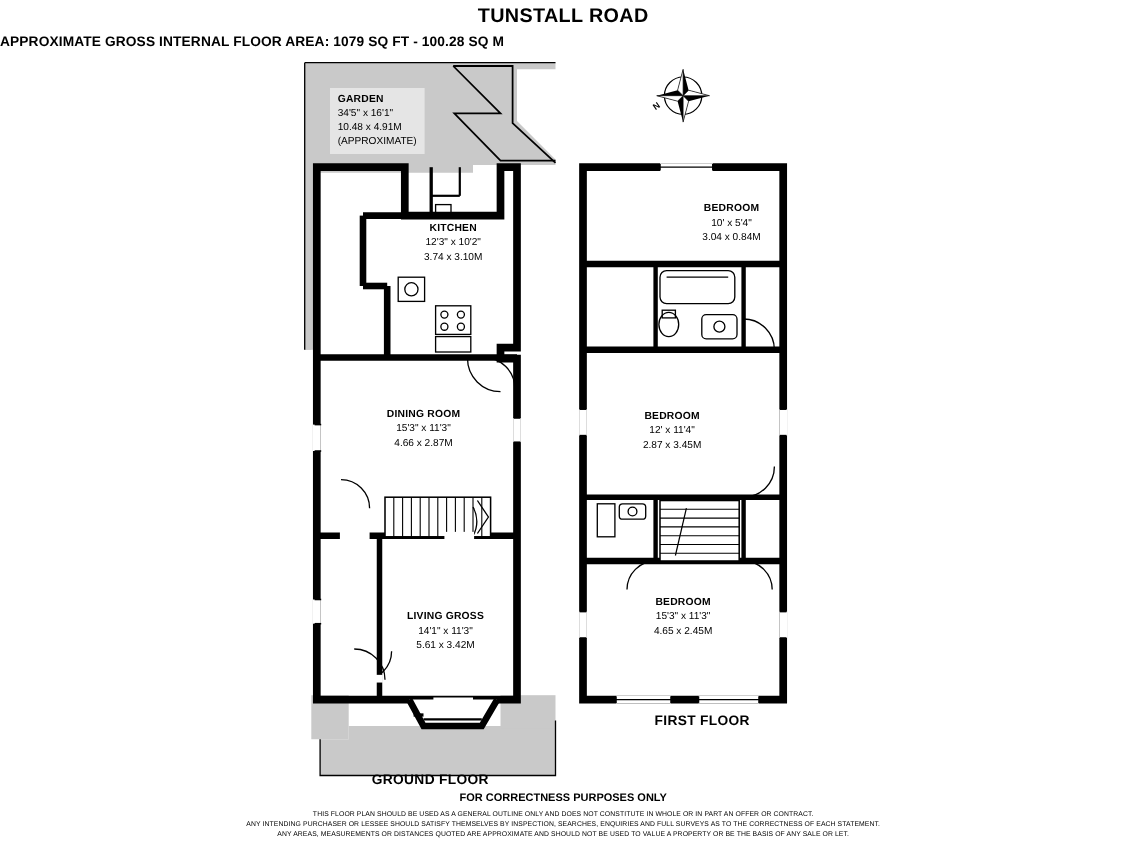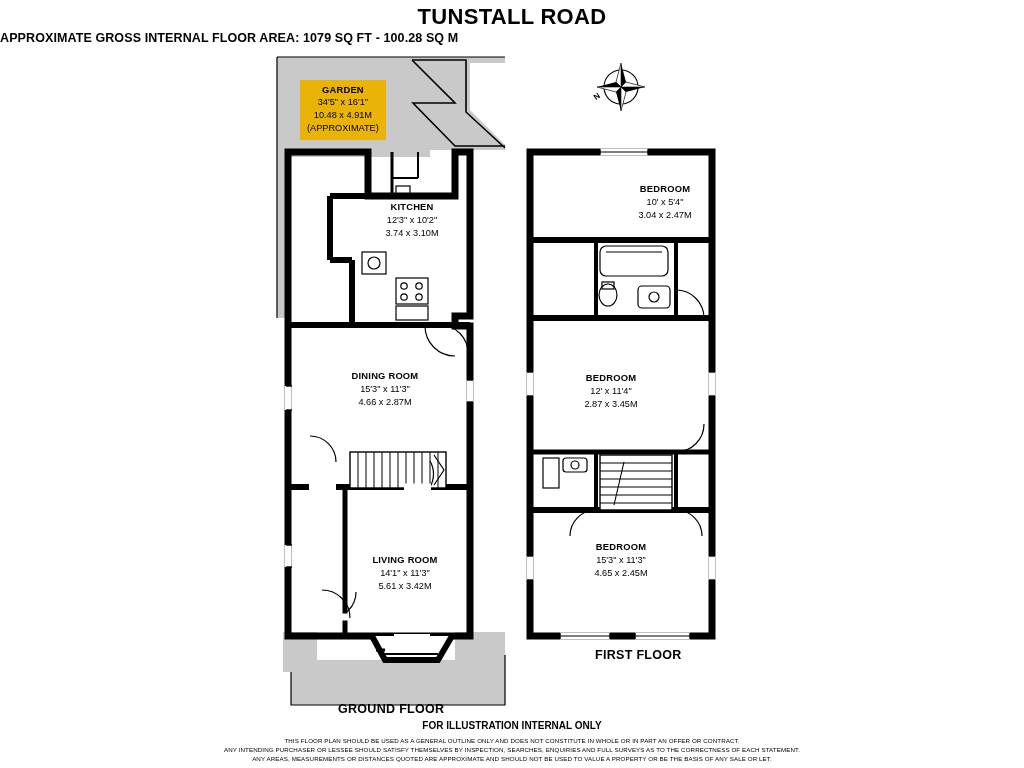--- a/index.html
+++ b/index.html
@@ -20,21 +20,21 @@
     width: 1024px;
     height: 768px;
   }
   
   .title {
     position: absolute;
     top: 4px;
     left: 0;
     width: 1024px;
     text-align: center;
-    font-size: 22px;
+    font-size: 18px;
     font-weight: bold;
     letter-spacing: 0.3px;
   }
   .subtitle {
     position: absolute;
     top: 31px;
     left: 0;
     width: 1024px;
     font-size: 12.5px;
     font-weight: bold;
@@ -79,23 +79,23 @@
     text-align: center;
     font-size: 9.2px;
     line-height: 1.38;
     white-space: nowrap;
   }
   .room .rname { font-weight: bold; font-size: 9.4px; letter-spacing: 0.2px; }
 
   
   #garden-label {
     left: 300px; top: 80px;
-    background: #eab308;
+    background: #e5e5e5;
     padding: 3px 7px 4px 7px;
-    text-align: center;
+    text-align: left;
     font-size: 9.2px;
     line-height: 1.42;
   }
 
   svg.plan {
     position: absolute;
     left: 0; top: 0;
     width: 1024px;
     height: 768px;
   }
@@ -323,46 +323,46 @@
     <div>3.74 x 3.10M</div>
   </div>
 
   <div class="room" style="left:325px;top:370px;width:120px;text-align:center;">
     <div class="rname">DINING ROOM</div>
     <div>15'3" x 11'3"</div>
     <div>4.66 x 2.87M</div>
   </div>
 
   <div class="room" style="left:345px;top:554px;width:120px;">
-    <div class="rname">LIVING ROOM</div>
+    <div class="rname">LIVING GROSS</div>
     <div>14'1" x 11'3"</div>
     <div>5.61 x 3.42M</div>
   </div>
 
   <div class="room" style="left:605px;top:183px;width:120px;">
     <div class="rname">BEDROOM</div>
     <div>10' x 5'4"</div>
-    <div>3.04 x 2.47M</div>
+    <div>3.04 x 0.84M</div>
   </div>
 
   <div class="room" style="left:551px;top:372px;width:120px;">
     <div class="rname">BEDROOM</div>
     <div>12' x 11'4"</div>
     <div>2.87 x 3.45M</div>
   </div>
 
   <div class="room" style="left:561px;top:541px;width:120px;">
     <div class="rname">BEDROOM</div>
     <div>15'3" x 11'3"</div>
     <div>4.65 x 2.45M</div>
   </div>
 
   <div class="floor-label" id="ground-floor-label">GROUND FLOOR</div>
   <div class="floor-label" id="first-floor-label">FIRST FLOOR</div>
 
-  <div class="illus">FOR ILLUSTRATION INTERNAL ONLY</div>
+  <div class="illus">FOR CORRECTNESS PURPOSES ONLY</div>
   <div class="disclaimer">
     <div>THIS FLOOR PLAN SHOULD BE USED AS A GENERAL OUTLINE ONLY AND DOES NOT CONSTITUTE IN WHOLE OR IN PART AN OFFER OR CONTRACT.</div>
     <div>ANY INTENDING PURCHASER OR LESSEE SHOULD SATISFY THEMSELVES BY INSPECTION, SEARCHES, ENQUIRIES AND FULL SURVEYS AS TO THE CORRECTNESS OF EACH STATEMENT.</div>
     <div>ANY AREAS, MEASUREMENTS OR DISTANCES QUOTED ARE APPROXIMATE AND SHOULD NOT BE USED TO VALUE A PROPERTY OR BE THE BASIS OF ANY SALE OR LET.</div>
   </div>
 
 </div>
 
 </body></html>

